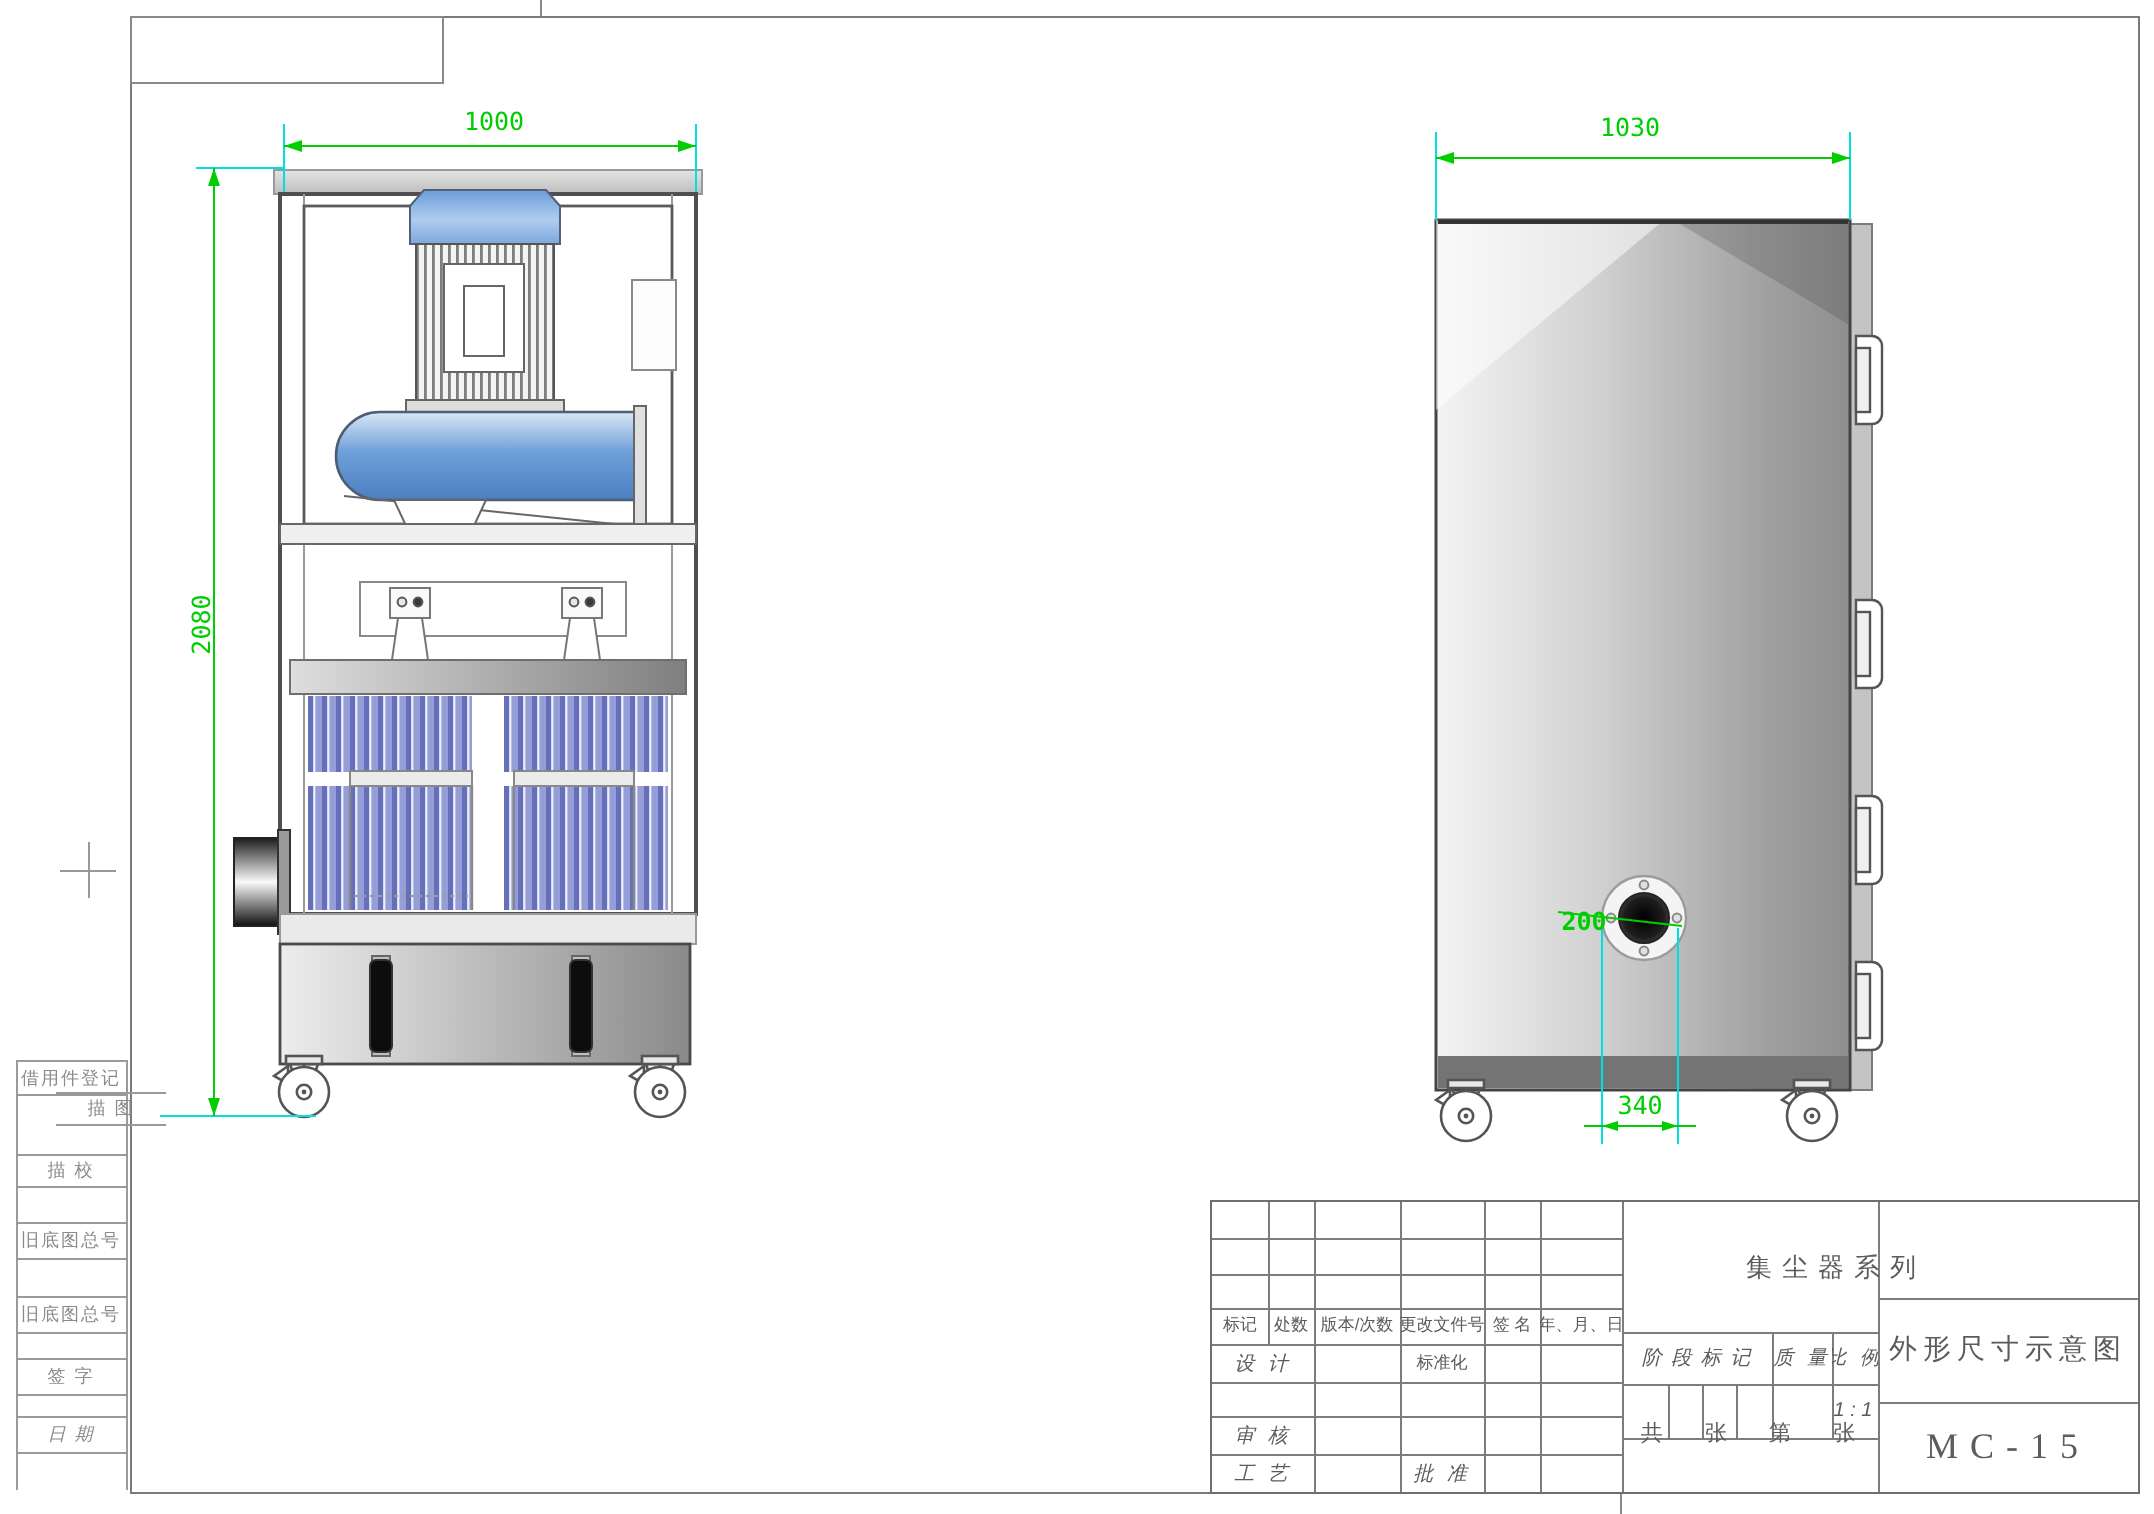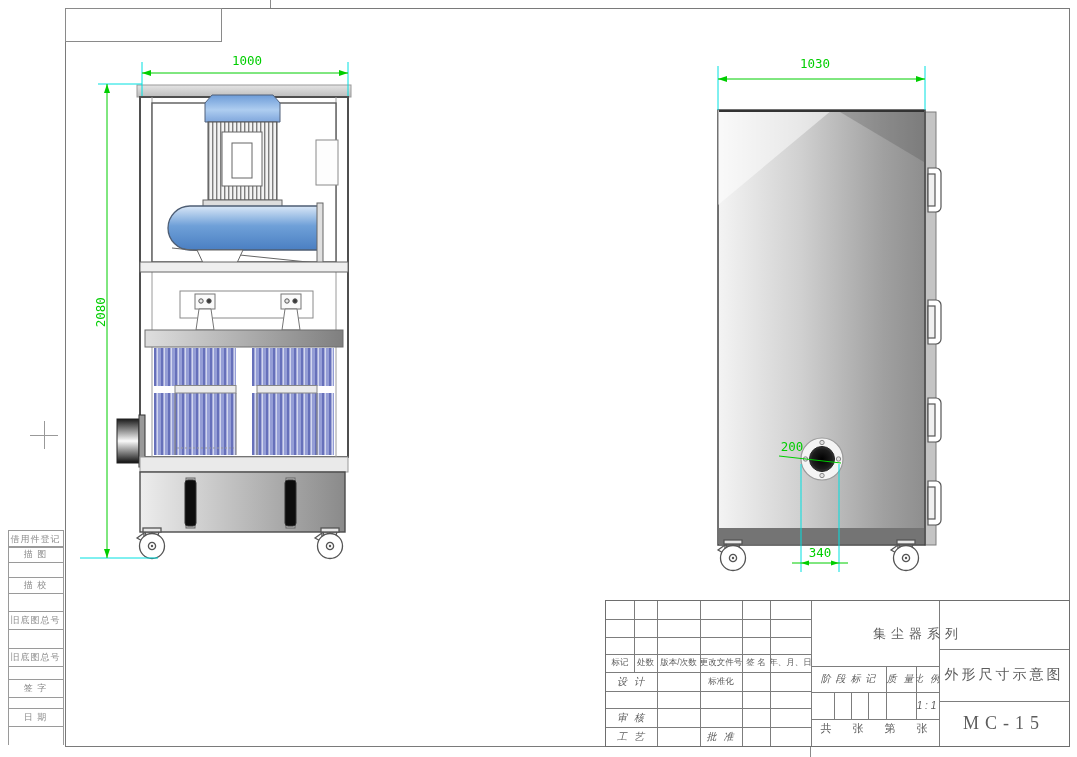--- a/index.html
+++ b/index.html
@@ -234,32 +234,32 @@
   <div class="tl-box"></div>
   <div class="tick" style="left:270px;top:0;width:1px;height:8px;"></div>
   <div class="tick" style="left:810px;top:745px;width:1px;height:12px;"></div>
   <div class="tick" style="left:30px;top:435px;width:28px;height:1px;background:#999;"></div>
   <div class="tick" style="left:44px;top:421px;width:1px;height:28px;background:#999;"></div>
 
   <div>
     <div class="mcol-line" style="left:8px;top:530px;height:215px;"></div>
     <div class="mcol-line" style="left:63px;top:530px;height:215px;"></div>
     <div class="mbox" style="top:530px;height:16px;">借用件登记</div>
-    <div class="mbox" style="top:546px;height:15px;">描 图</div>
+    <div class="mbox" style="top:546px;height:15px;margin-left:20px;">描 图</div>
     <div class="mbox" style="top:577px;height:15px;">描 校</div>
     <div class="mbox" style="top:611px;height:17px;">旧底图总号</div>
     <div class="mbox" style="top:648px;height:17px;">旧底图总号</div>
     <div class="mbox" style="top:679px;height:17px;">签 字</div>
-    <div class="mbox" style="top:708px;height:17px;">日 期</div>
+    <div class="mbox" style="top:708px;height:17px;font-style:italic;">日 期</div>
   </div>
 
   <span class="dim" style="left:212px;top:55px;width:70px;">1000</span>
   <span class="dim" style="left:66px;top:306px;width:70px;transform:rotate(-90deg);">2080</span>
   <span class="dim" style="left:780px;top:58px;width:70px;">1030</span>
-  <span class="dim" style="left:772px;top:441px;width:40px;">200</span>
+  <span class="dim" style="left:772px;top:455px;width:40px;font-weight:bold;">200</span>
   <span class="dim" style="left:800px;top:547px;width:40px;">340</span>
 
   <div class="tb">
 
     <div class="vl" style="left:205px;top:0;height:145px;"></div>
     <div class="vl" style="left:333px;top:0;height:145px;"></div>
     <div class="vl" style="left:28px;top:0;height:71px;"></div>
     <div class="vl" style="left:51px;top:0;height:145px;"></div>
     <div class="vl" style="left:94px;top:0;height:145px;"></div>
     <div class="vl" style="left:136px;top:0;height:145px;"></div>
@@ -294,19 +294,19 @@
     <div class="cell fs8" style="left:94px;top:71px;width:42px;height:19px;">标准化</div>
     <div class="cell fs10" style="left:0;top:107px;width:51px;height:19px;">审 核</div>
     <div class="cell fs10" style="left:0;top:126px;width:51px;height:19px;">工 艺</div>
     <div class="cell fs10" style="left:94px;top:126px;width:42px;height:19px;">批 准</div>
 
     <div class="cell series" style="left:205px;top:0;width:128px;height:65px;margin-left:43px;">集尘器系列</div>
     <div class="cell fs10" style="left:205px;top:65px;width:75px;height:26px;letter-spacing:1px;">阶 段 标 记</div>
     <div class="cell fs10" style="left:280px;top:65px;width:30px;height:26px;">质 量</div>
     <div class="cell fs10" style="left:310px;top:65px;width:23px;height:26px;">比 例</div>
     <div class="cell fs10" style="left:308px;top:91px;width:25px;height:27px;letter-spacing:0;">1 : 1</div>
-    <div class="cell sheet" style="left:205px;top:114px;width:128px;height:27px;">共 张 第 张</div>
+    <div class="cell sheet" style="left:205px;top:102px;width:128px;height:27px;">共 张 第 张</div>
 
     <div class="cell dtitle" style="left:333px;top:48px;width:130px;height:52px;">外形尺寸示意图</div>
     <div class="cell model" style="left:333px;top:100px;width:130px;height:45px;">MC-15</div>
   </div>
 
 </div>
 
 </body></html>

